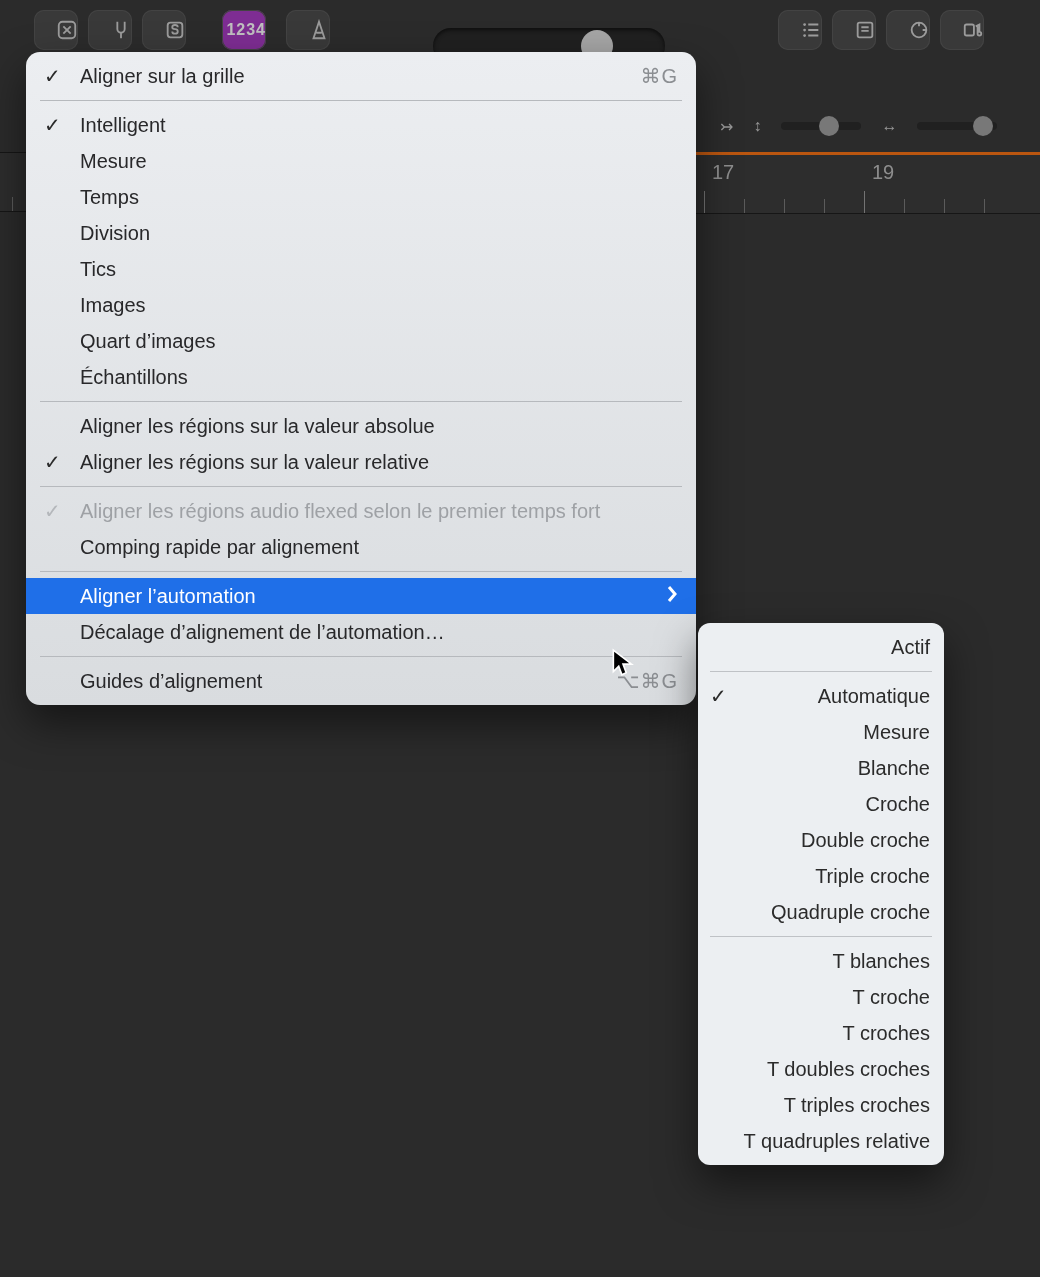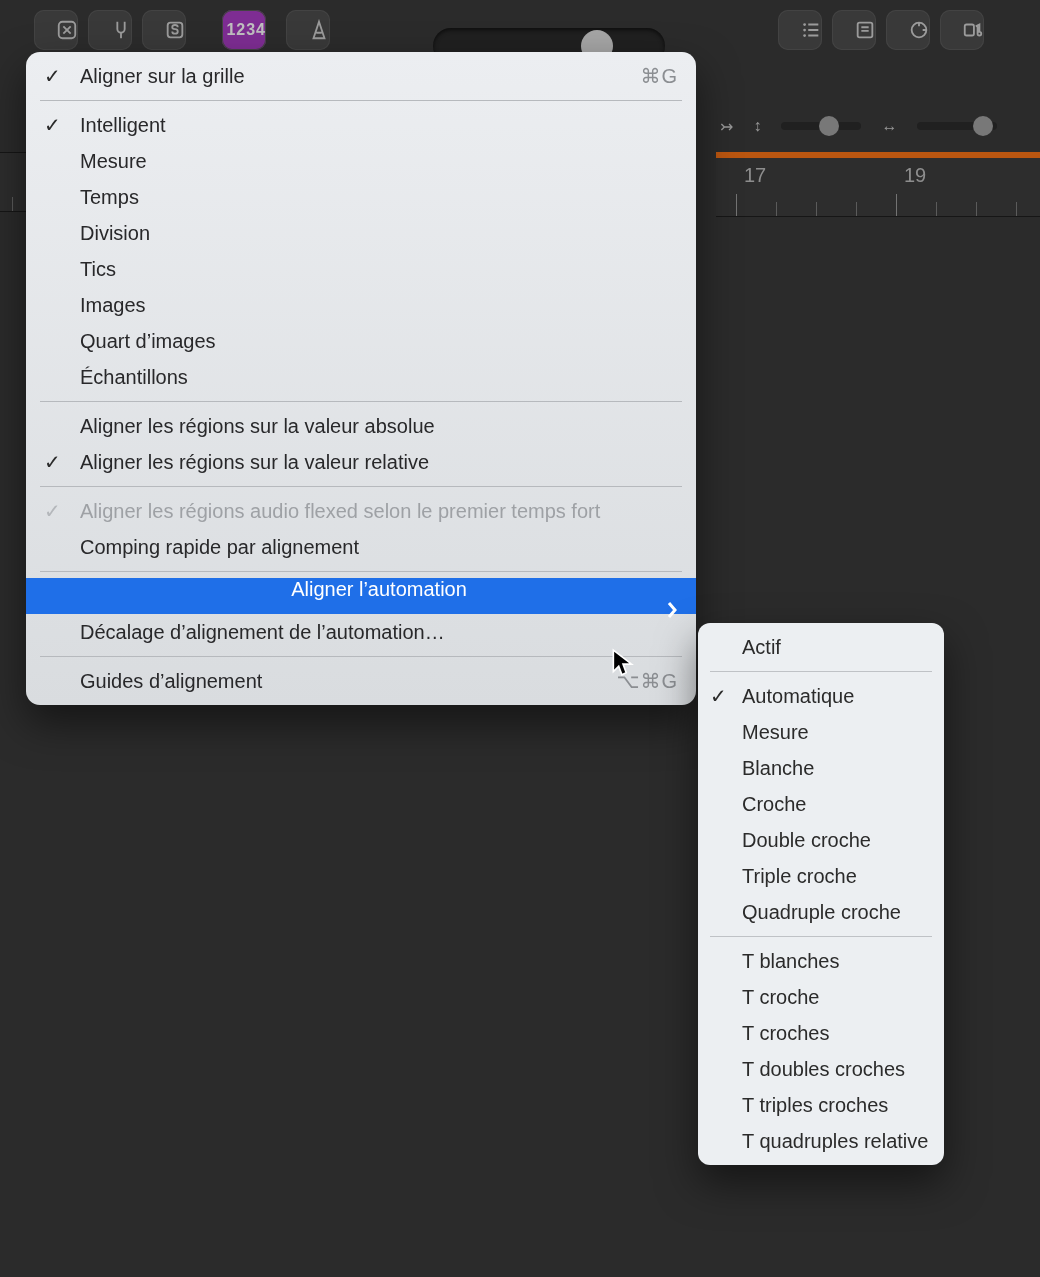--- a/index.html
+++ b/index.html
@@ -11,41 +11,41 @@
   .tbtn{position:absolute;width:44px;height:40px;border-radius:10px;background:#4c4c4c;display:flex;align-items:center;justify-content:flex-end;color:#c9c9c9;font-size:18px;box-shadow:inset 0 0 0 1px #5a5a5a;}
   .tbtn svg{width:22px;height:22px;stroke:#cfcfcf;stroke-width:2;fill:none;}
   .tbtn-purple{background:#a83cc4;color:#fff;font-weight:700;font-size:16px;letter-spacing:1px;}
   .lcd{position:absolute;top:18px;left:433px;width:232px;height:36px;border-radius:18px;background:#2b2b2b;box-shadow:inset 0 2px 4px rgba(0,0,0,.6);}
   .lcd .knob{position:absolute;top:2px;left:148px;width:32px;height:32px;border-radius:50%;background:#dcdcdc;}
   
   .secbar{position:absolute;top:108px;left:720px;height:36px;display:flex;gap:20px;align-items:center;color:#c8c8c8;}
   .mini-slider{width:80px;height:8px;background:#2b2b2b;border-radius:4px;position:relative;}
   .mini-slider .dot{position:absolute;top:-6px;left:38px;width:20px;height:20px;border-radius:50%;background:#a0a0a0;}
   
-  .ruler{position:absolute;top:152px;left:716px;right:0;height:58px;border-top:6px solid #f97316;border-bottom:1px solid #1e1e1e;background:#3c3c3c;display:flex;}
+  .ruler{position:absolute;top:152px;left:684px;right:0;height:58px;border-top:3px solid #f97316;border-bottom:1px solid #1e1e1e;background:#3c3c3c;display:flex;}
   .ruler .label{position:absolute;top:6px;font-size:20px;color:#bcbcbc;}
   .ruler .tick{position:absolute;bottom:0;width:1px;height:14px;background:#7a7a7a;}
   .ruler .mtick{position:absolute;bottom:0;width:1px;height:22px;background:#9a9a9a;}
   .ruler-left{position:absolute;top:152px;left:0;width:40px;height:58px;background:#3c3c3c;border-top:1px solid #1e1e1e;border-bottom:1px solid #1e1e1e;}
   .ruler-left .tick{position:absolute;bottom:0;width:1px;height:14px;background:#7a7a7a;}
   
   .menu{position:absolute;top:52px;left:26px;width:670px;background:linear-gradient(#eceef1,#d9dcdf);border-radius:14px;box-shadow:0 18px 40px rgba(0,0,0,.5);padding:6px 0 6px 0;}
   .menu .row{display:flex;align-items:center;height:36px;font-size:20px;color:#28282a;padding-left:54px;padding-right:18px;position:relative;}
   .menu .row .chk{position:absolute;left:18px;font-size:20px;color:#2b2b2b;}
   .menu .row .sc{margin-left:auto;color:#8b8e92;font-size:20px;letter-spacing:1px;}
   .menu .row.disabled{color:#9ea1a5;}
   .menu .row.disabled .chk{color:#b4b7bb;}
   .menu .sep{height:1px;background:#b6b9bd;margin:6px 14px;}
-  .menu .row.hl{background:#1f6fe8;color:#fff;flex-direction:column;}
+  .menu .row.hl{background:#1f6fe8;color:#fff;}
   .menu .row.hl .arrow svg{stroke:#fff;}
   .menu .row .arrow{margin-left:auto;}
   .menu .row .arrow svg{width:12px;height:18px;stroke:#5a5d60;stroke-width:3;fill:none;}
   
   .submenu{position:absolute;top:623px;left:698px;width:246px;background:#eceff2;border-radius:12px;box-shadow:0 18px 40px rgba(0,0,0,.5);padding:6px 0;}
-  .submenu .row{display:flex;align-items:center;height:36px;font-size:20px;color:#2b2b2b;padding-left:44px;padding-right:14px;position:relative;}
+  .submenu .row{display:flex;align-items:center;height:36px;font-size:20px;color:#2b2b2b;padding-left:44px;padding-right:14px;position:relative;justify-content:flex-end;}
   .submenu .row .chk{position:absolute;left:12px;font-size:20px;}
   .submenu .sep{height:1px;background:#bfc2c6;margin:6px 12px;}
   
   .cursor{position:absolute;top:648px;left:610px;pointer-events:none;}
   .cursor svg{width:26px;height:30px;}
 </style>
 </head>
 <body>
 <div class="app">
 

